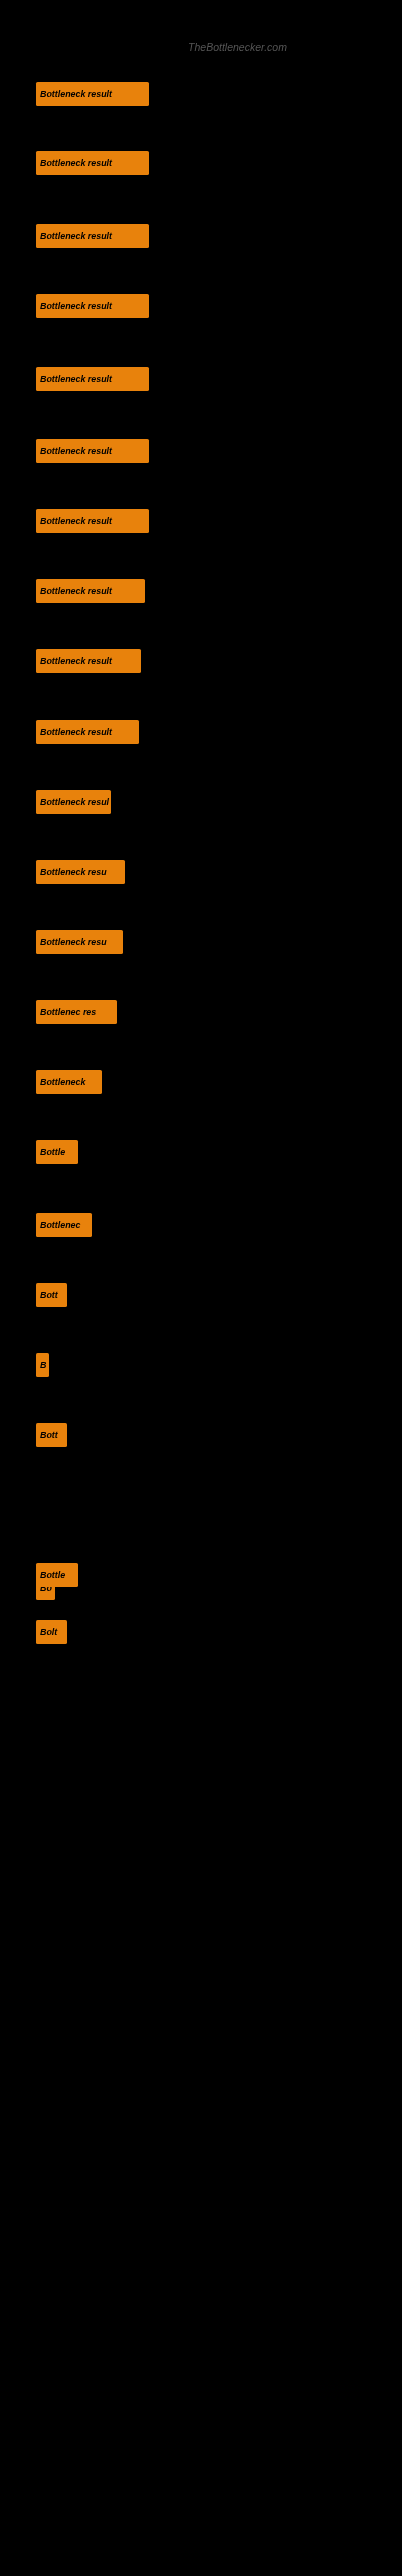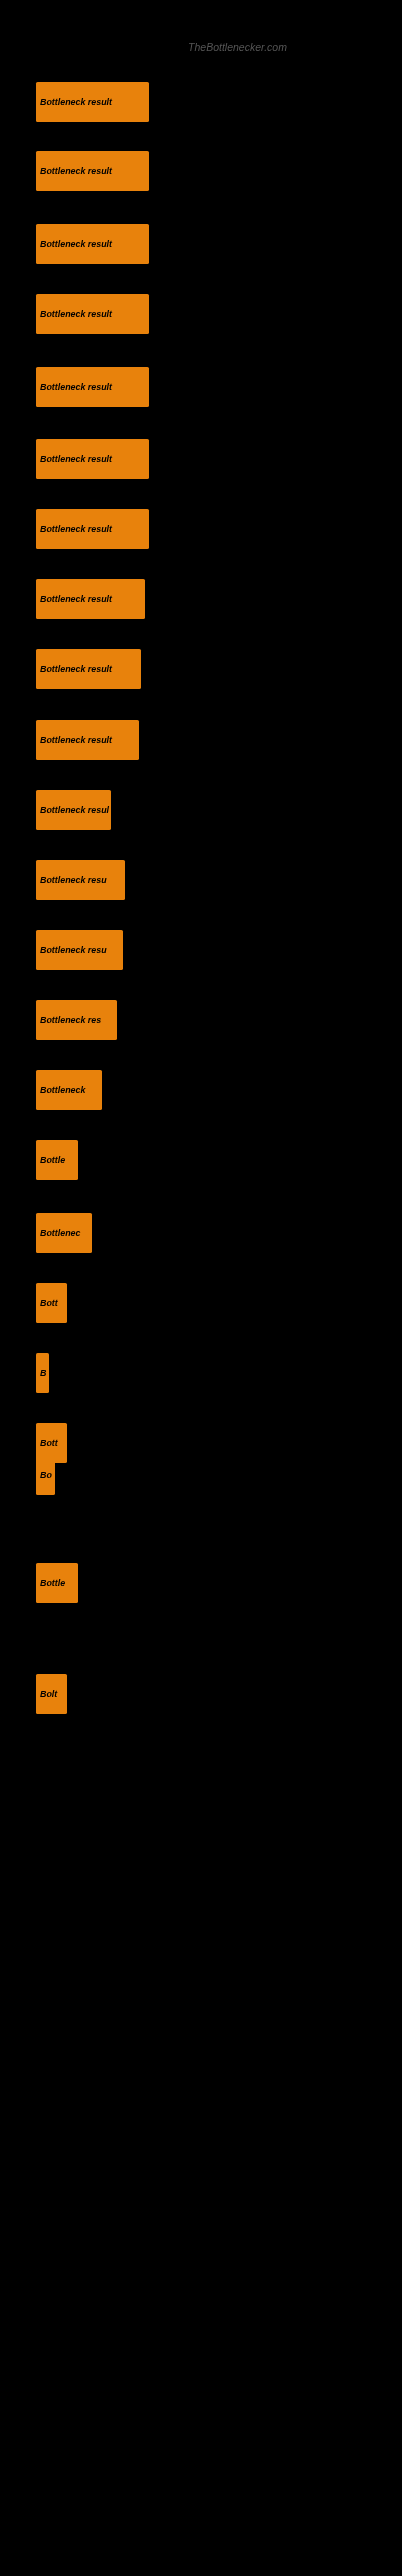--- a/index.html
+++ b/index.html
@@ -19,21 +19,21 @@
       color: #555;
       font-size: 10.5px;
       font-weight: normal;
     }
     .badge {
       position: absolute;
       background: #e8820c;
       color: #000;
       font-size: 8.9px;
       font-weight: bold;
-      padding: 15px 4px;
+      padding: 7px 4px;
       border-radius: 1.6px;
       white-space: nowrap;
       overflow: hidden;
     }
   </style>
 </head>
 <body>
 
 <span class="site-title">TheBottlenecker.com</span>
 
@@ -44,25 +44,25 @@
     <div class="badge" style="top: 258px; left: 0px; max-width: 113px; width: 113px;">Bottleneck result</div>
     <div class="badge" style="top: 331px; left: 0px; max-width: 113px; width: 113px;">Bottleneck result</div>
     <div class="badge" style="top: 403px; left: 0px; max-width: 113px; width: 113px;">Bottleneck result</div>
     <div class="badge" style="top: 473px; left: 0px; max-width: 113px; width: 113px;">Bottleneck result</div>
     <div class="badge" style="top: 543px; left: 0px; max-width: 109px; width: 109px;">Bottleneck result</div>
     <div class="badge" style="top: 613px; left: 0px; max-width: 105px; width: 105px;">Bottleneck result</div>
     <div class="badge" style="top: 684px; left: 0px; max-width: 103px; width: 103px;">Bottleneck result</div>
     <div class="badge" style="top: 754px; left: 0px; max-width: 95px; width: 75px;">Bottleneck resul</div>
     <div class="badge" style="top: 824px; left: 0px; max-width: 89px; width: 89px;">Bottleneck resu</div>
     <div class="badge" style="top: 894px; left: 0px; max-width: 87px; width: 87px;">Bottleneck resu</div>
-    <div class="badge" style="top: 964px; left: 0px; max-width: 81px; width: 81px;">Bottleneck res</div>
+    <div class="badge" style="top: 964px; left: 0px; max-width: 81px; width: 81px;">Bottlenec res</div>
     <div class="badge" style="top: 1034px; left: 0px; max-width: 66px; width: 76px;">Bottleneck</div>
     <div class="badge" style="top: 1104px; left: 0px; max-width: 42px; width: 42px;">Bottle</div>
     <div class="badge" style="top: 1177px; left: 0px; max-width: 56px; width: 56px;">Bottlenec</div>
     <div class="badge" style="top: 1247px; left: 0px; max-width: 31px; width: 31px;">Bott</div>
     <div class="badge" style="top: 1317px; left: 0px; max-width: 13px; width: 13px;">B</div>
     <div class="badge" style="top: 1387px; left: 0px; max-width: 31px; width: 31px;">Bott</div>
-    <div class="badge" style="top: 1419px; left: 0px; max-width: 19.3px; width: 19.3px;">Bo</div>
+    <div class="badge" style="top: 1540px; left: 0px; max-width: 19.3px; width: 19.3px;">Bo</div>
     <div class="badge" style="top: 1527px; left: 0px; max-width: 42px; width: 42px;">Bottle</div>
-    <div class="badge" style="top: 1638px; left: 0px; max-width: 31px; width: 31px;">Bolt</div>
+    <div class="badge" style="top: 1584px; left: 0px; max-width: 31px; width: 31px;">Bolt</div>
     <div class="badge" style="top: 2552px; left: 0px; max-width: 11.3px; width: 11.3px;">B</div>
   </div>
 
 
 </body></html>

